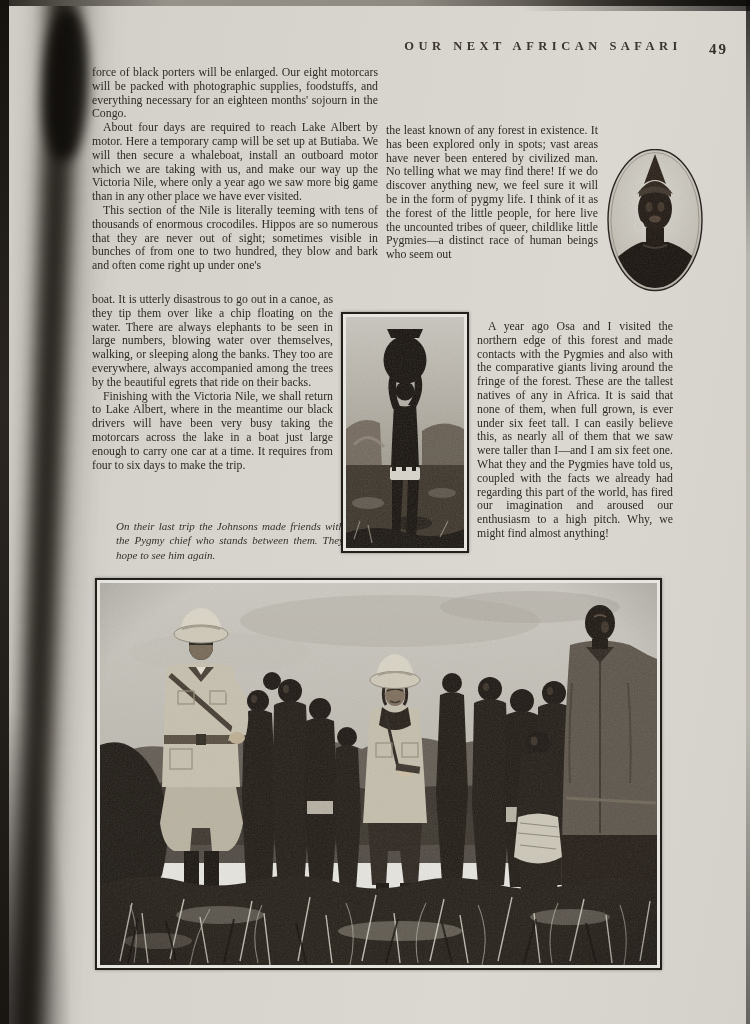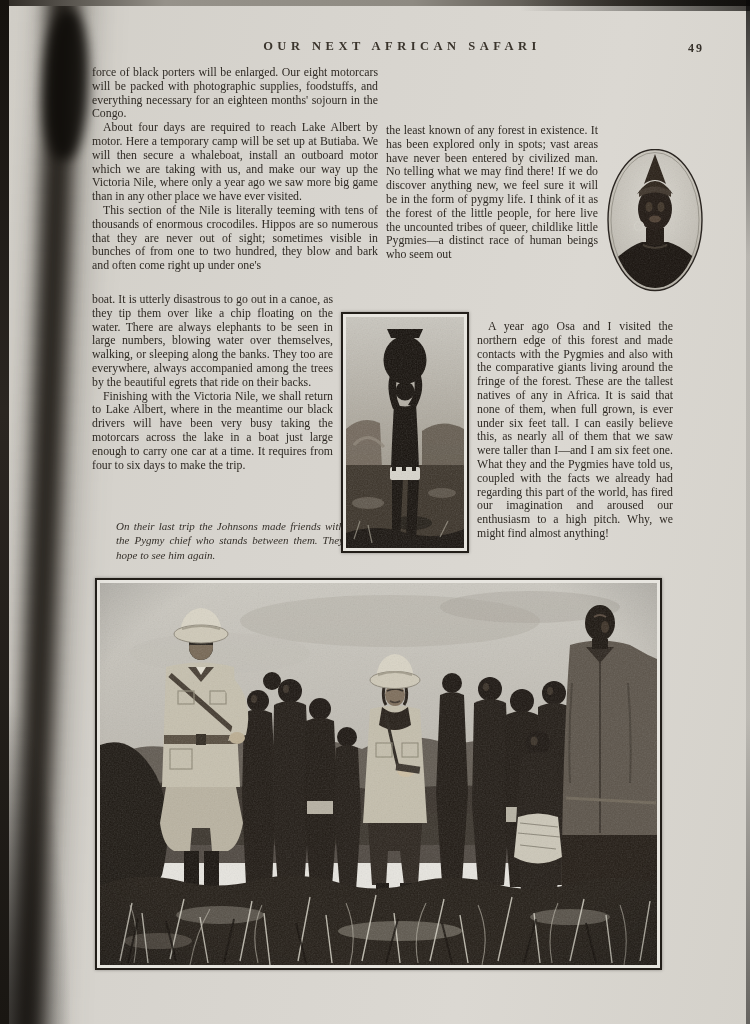--- a/index.html
+++ b/index.html
@@ -20,24 +20,24 @@
           background:linear-gradient(to right,rgba(28,24,18,0),rgba(24,20,15,.9) 35%,rgba(24,20,15,.9) 62%,rgba(28,24,18,0));
           filter:blur(7px);transform:rotate(2deg);transform-origin:50% 0;}
   .gutter-soft{position:absolute;left:26px;top:-20px;width:86px;height:1090px;
           background:linear-gradient(to right,rgba(40,35,28,0),rgba(40,35,28,.35) 45%,rgba(40,35,28,0));
           filter:blur(12px);transform:rotate(2deg);transform-origin:50% 0;}
   .gutter-top{position:absolute;left:44px;top:10px;width:44px;height:150px;border-radius:45%;
           background:rgba(14,12,9,.9);filter:blur(6px);transform:rotate(2deg);}
   .corner-bl{position:absolute;left:0;bottom:0;width:70px;height:320px;
           background:radial-gradient(ellipse at 0% 100%,rgba(12,10,8,.75),rgba(12,10,8,0) 72%);}
   
-  .runhead{position:absolute;left:122px;top:39px;width:560px;text-align:center;
+  .runhead{position:absolute;left:122px;top:39px;width:560px;text-align:right;
            font-size:12.5px;font-weight:bold;letter-spacing:4.5px;color:#3a342c;}
-  .pagenum{position:absolute;left:688px;top:41px;width:40px;font-size:12px;
-           font-weight:bold;letter-spacing:2px;color:#35302a;}
+  .pagenum{position:absolute;left:688px;top:41px;width:40px;font-size:15px;
+           font-weight:bold;letter-spacing:2px;color:#35302a;text-align:right;}
   
   .tb{position:absolute;font-size:11.8px;line-height:13.8px;color:#2f2a24;text-align:justify;}
   .tb p{margin:0;}
   .tb p.ind{text-indent:11px;}
   .center-line{text-align:center;}
   .cap{position:absolute;font-size:11px;line-height:14.4px;font-style:italic;
        color:#35302a;text-align:justify;}
   
   .frame{position:absolute;background:#e7e5df;border:2px solid #221e19;padding:3px;
          box-shadow:0 0 3px rgba(0,0,0,.35);}

